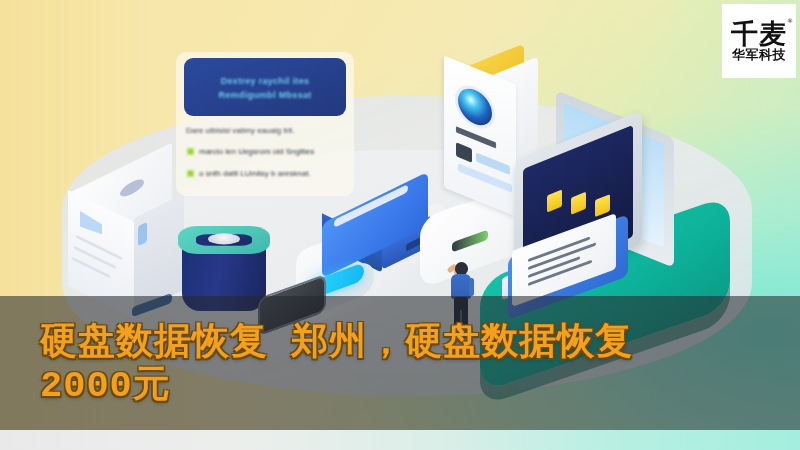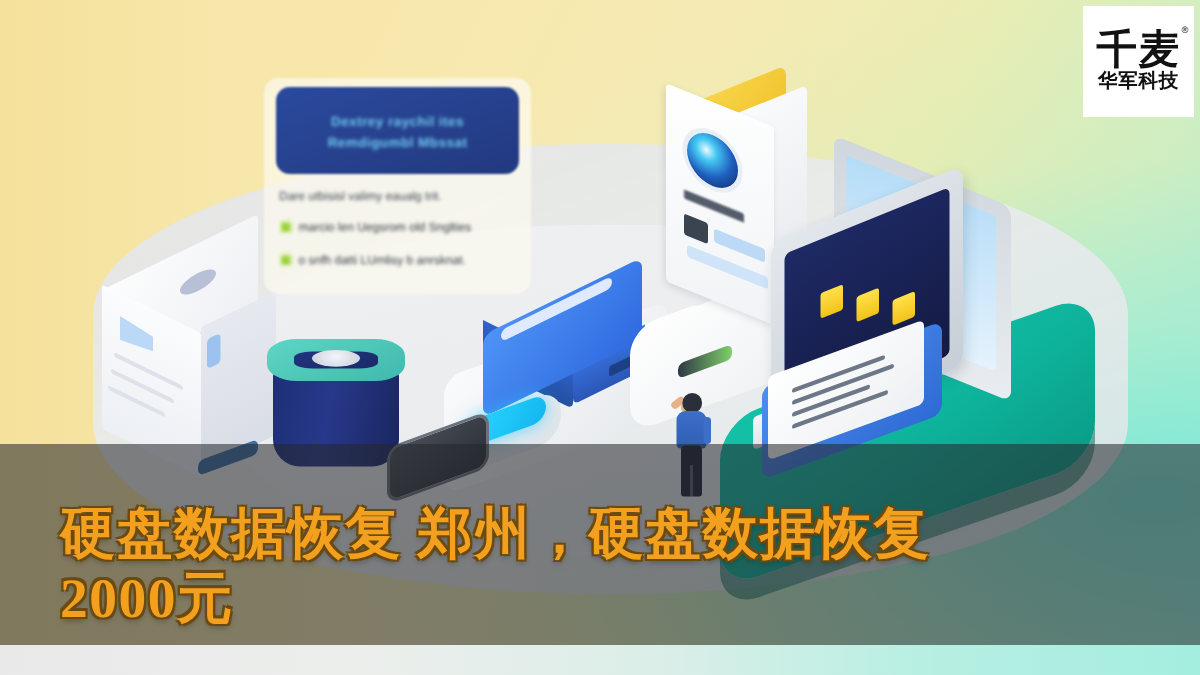--- a/index.html
+++ b/index.html
@@ -405,23 +405,23 @@
     font-weight: bold; font-size: 13px; line-height: 1.1;
     color: #111; letter-spacing: 0.5px;
   }
 
   
   .dark-overlay {
     position: absolute; left: 0; right: 0; top: 296px; height: 134px;
     background: rgba(38, 40, 44, 0.56);
   }
   .headline {
-    position: absolute; left: 40px; top: 336px;
+    position: absolute; left: 40px; top: 322px;
     width: 650px;
-    font-family: Liberation Serif, serif;
+    font-family: Liberation Mono, monospace;
     font-weight: bold;
     font-size: 37px;
     line-height: 1.16;
     color: #f2a01e;
     letter-spacing: 1px;
     text-shadow:
       -1.5px -1.5px 0 #6a4a10, 1.5px -1.5px 0 #6a4a10,
       -1.5px  1.5px 0 #6a4a10, 1.5px  1.5px 0 #6a4a10,
       0 2px 4px rgba(0,0,0,.35);
     white-space: pre-wrap;

